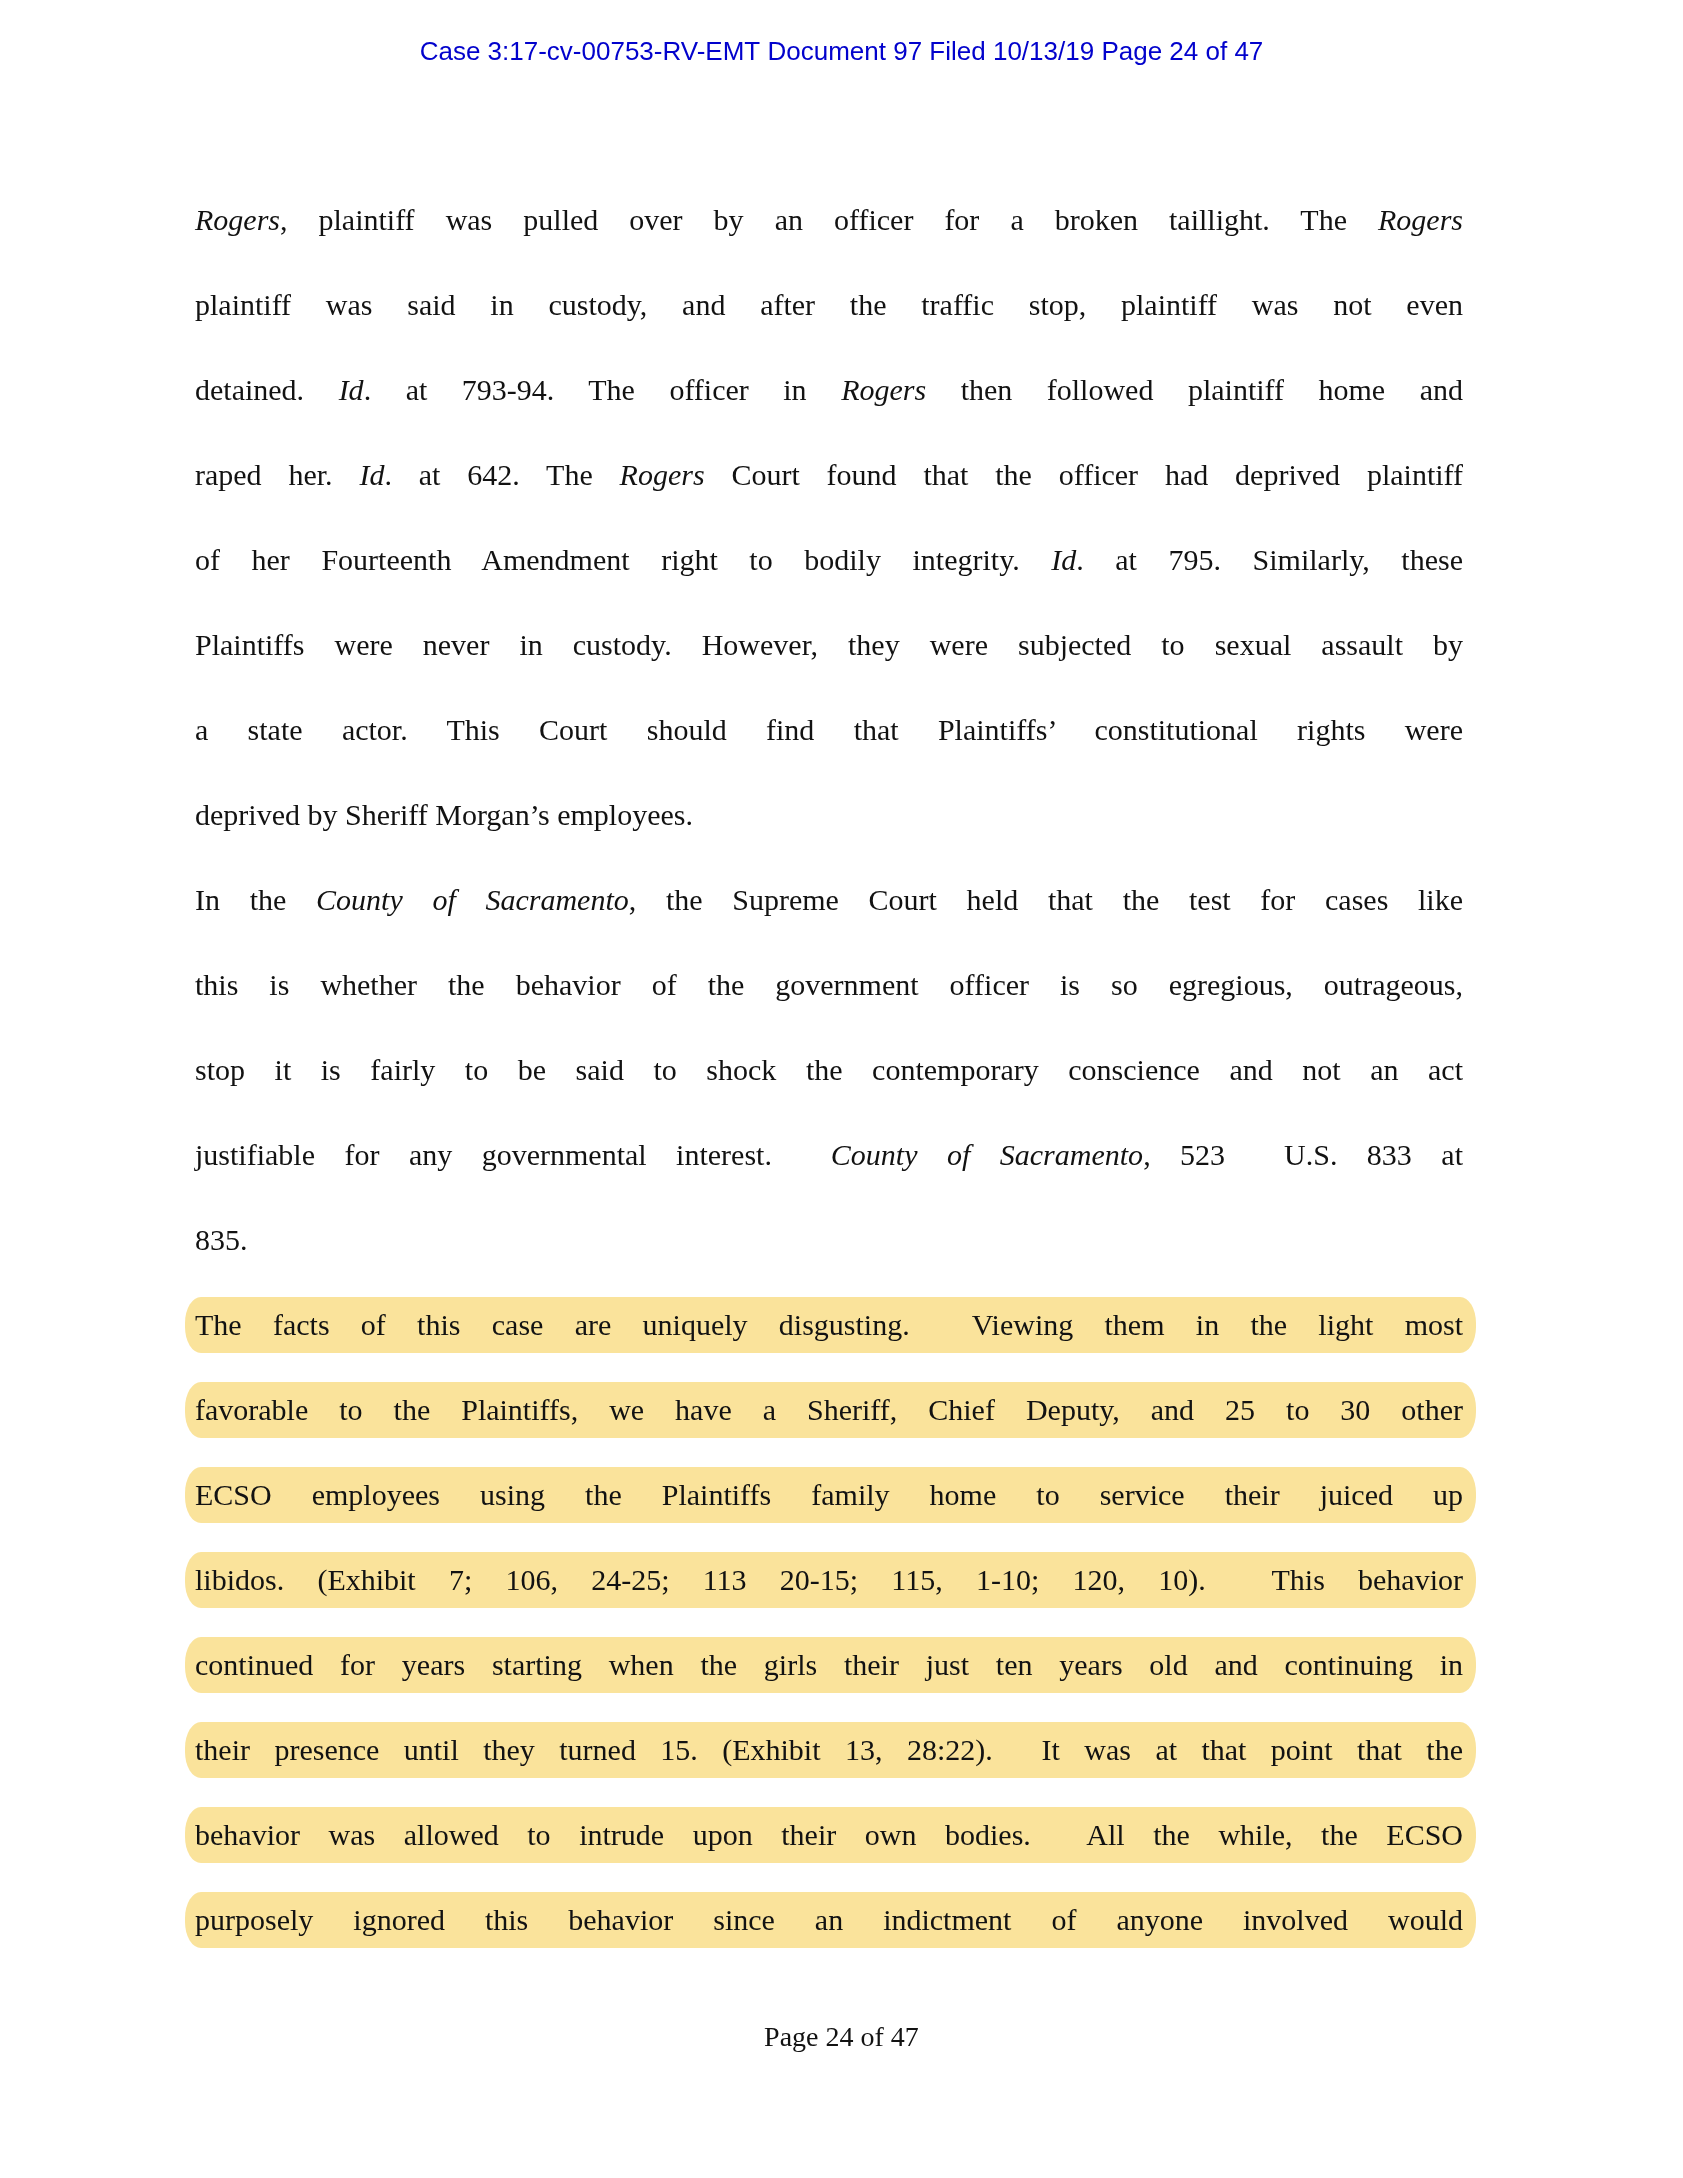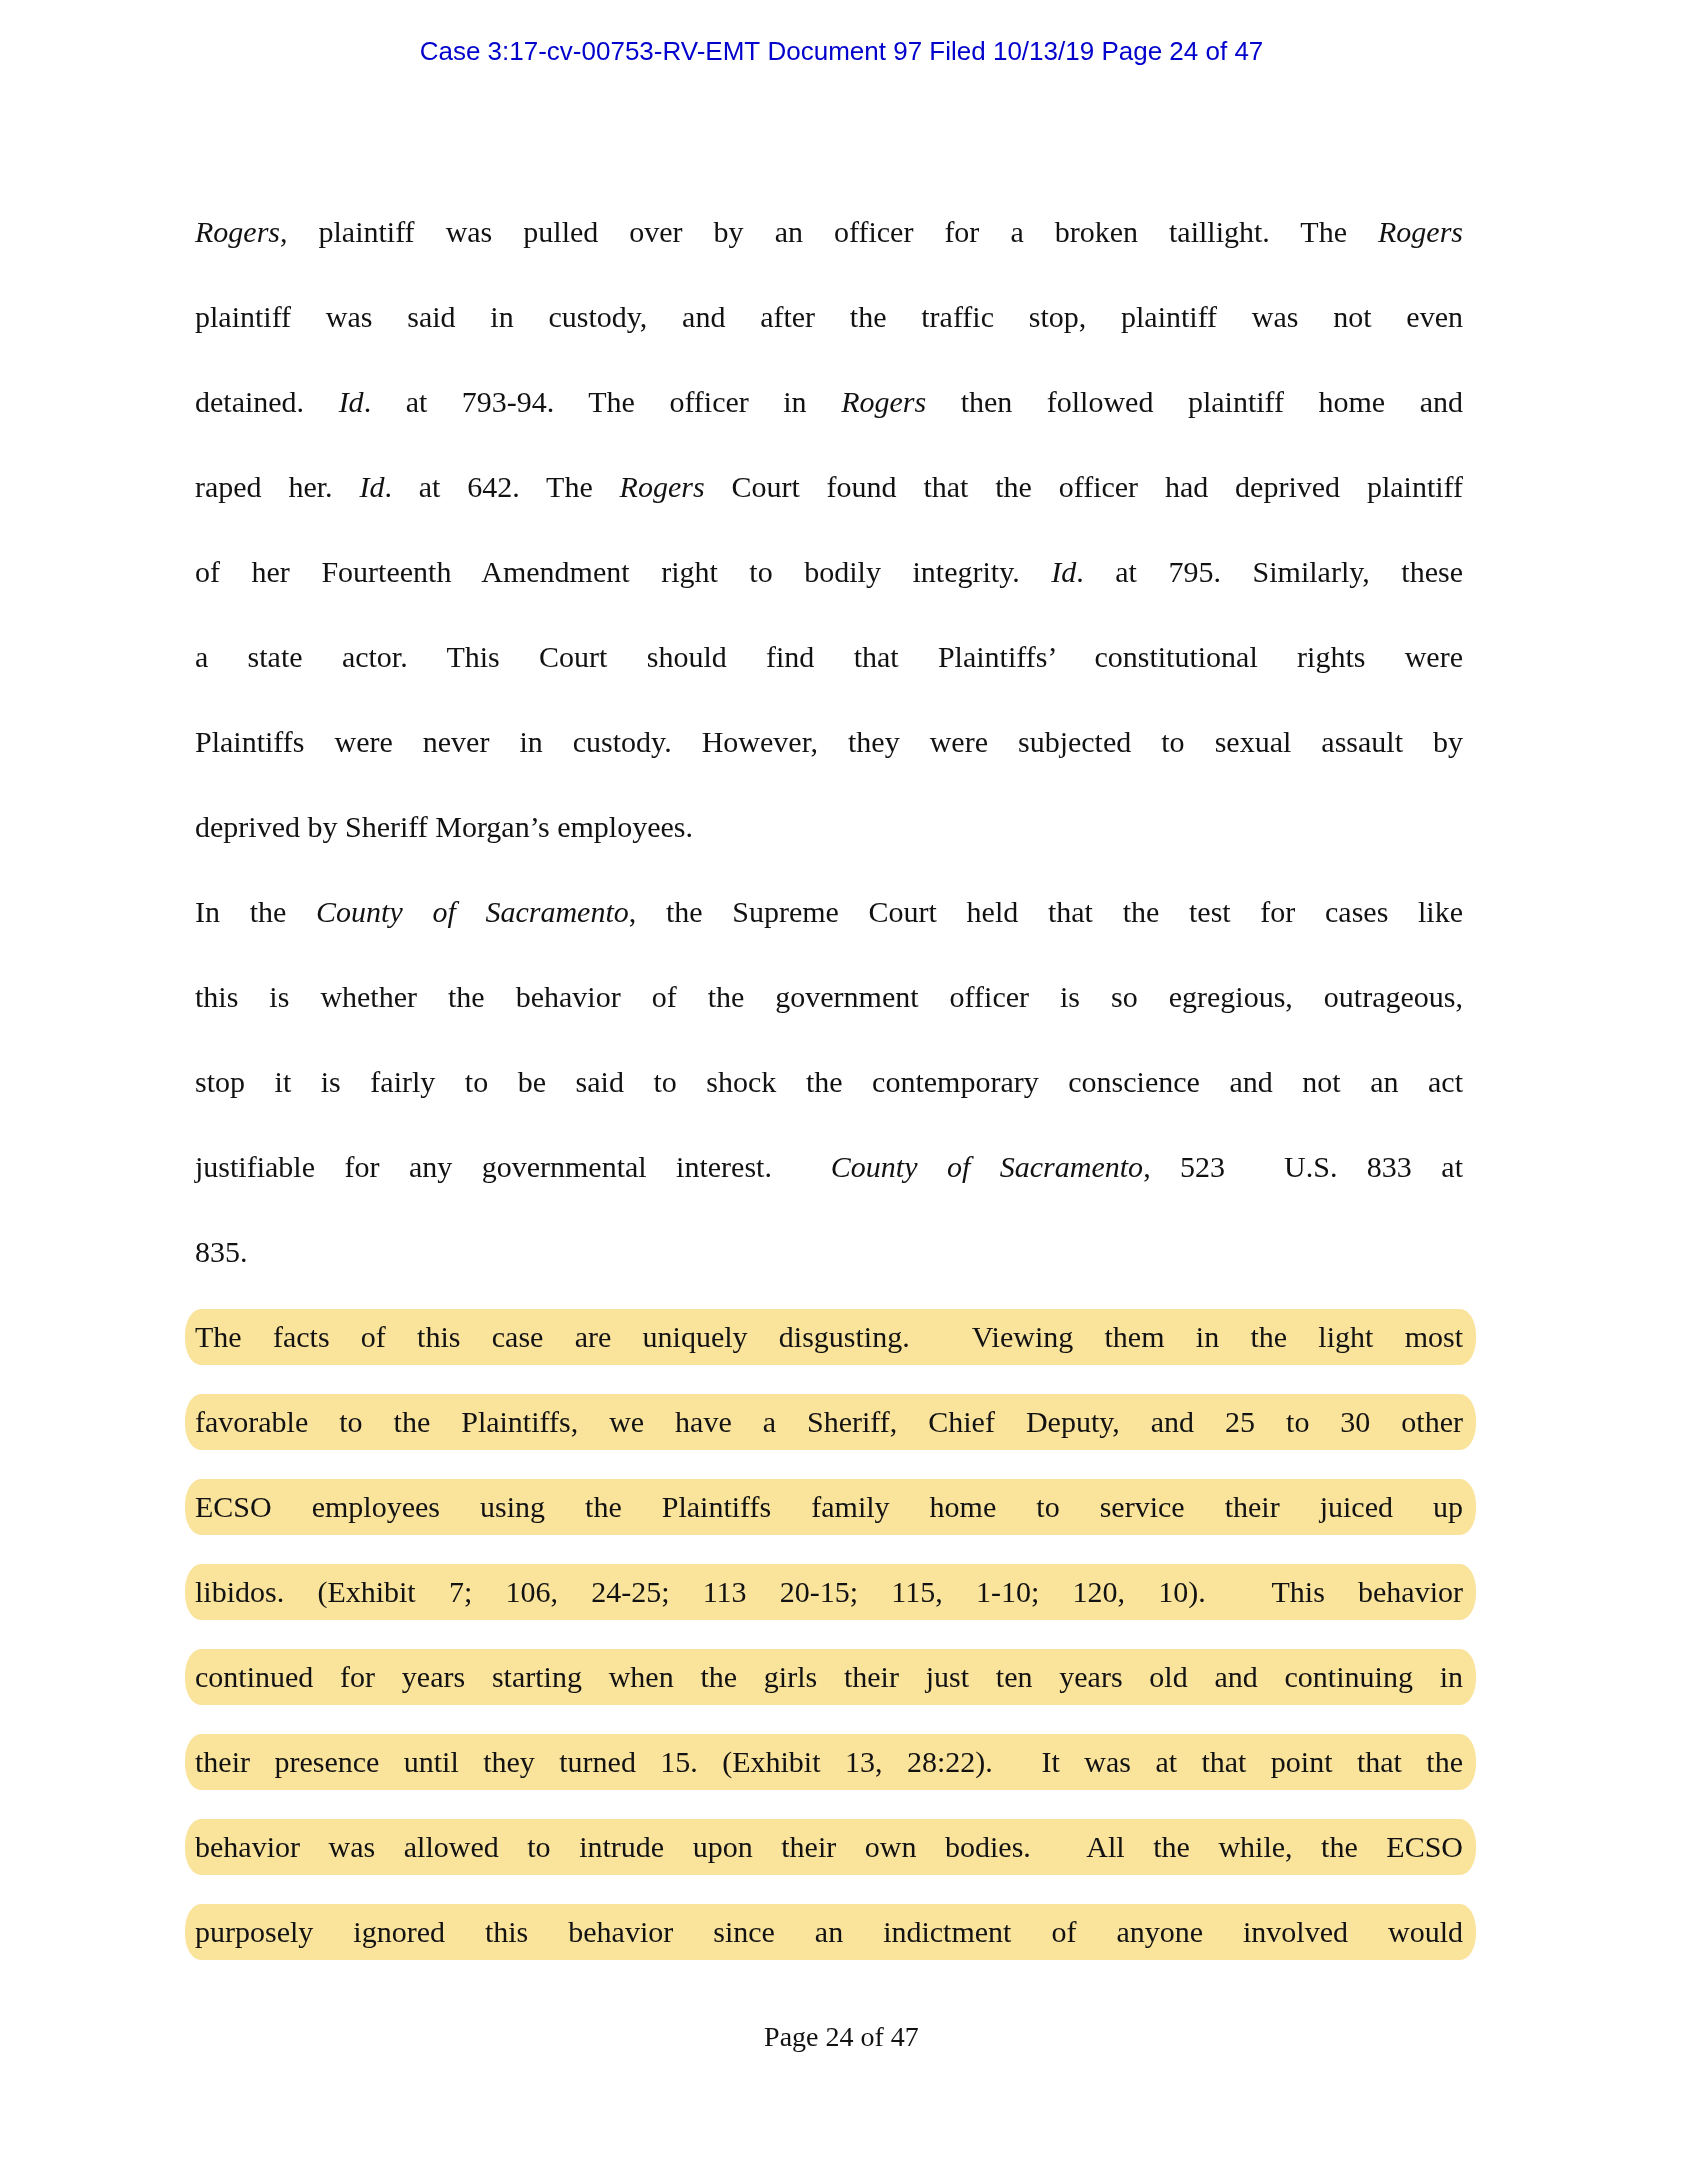--- a/index.html
+++ b/index.html
@@ -30,21 +30,21 @@
     line-height: 30px;
     color: #0202cc;
     white-space: nowrap;
   }
   .stamp span { display: inline-block; }
   .stamp span + span { }
 
   
   .text-block {
     position: absolute;
-    top: 189px;
+    top: 177px;
     left: 195px;
     width: 1268px;
     font-size: 30px;
     font-family: Liberation Serif, serif;
   }
   .line {
     position: relative;
     height: 85px;
     line-height: 85px;
     text-align: justify;
@@ -88,22 +88,22 @@
     <span>Filed 10/13/19</span>
     <span>Page 24 of 47</span>
   </div>
 
   <div class="text-block">
       <div class="line"><i>Rogers</i><span>, plaintiff was pulled over by an officer for a broken taillight. The </span><i>Rogers</i></div>
       <div class="line"><span>plaintiff was said in custody, and after the traffic stop, plaintiff was not even</span></div>
       <div class="line"><span>detained. </span><i>Id</i><span>. at 793-94. The officer in </span><i>Rogers</i><span> then followed plaintiff home and</span></div>
       <div class="line"><span>raped her. </span><i>Id</i><span>. at 642. The </span><i>Rogers</i><span> Court found that the officer had deprived plaintiff</span></div>
       <div class="line"><span>of her Fourteenth Amendment right to bodily integrity. </span><i>Id</i><span>. at 795. Similarly, these</span></div>
+      <div class="line"><span>Plaintiffs were never in custody. However, they were subjected to sexual assault by</span></div>
       <div class="line"><span>a state actor. This Court should find that Plaintiffs’ constitutional rights were</span></div>
-      <div class="line"><span>Plaintiffs were never in custody. However, they were subjected to sexual assault by</span></div>
       <div class="line pend"><span>deprived by Sheriff Morgan’s employees.</span></div>
       <div class="line"><span>In the </span><i>County of Sacramento</i><span>, the Supreme Court held that the test for cases like</span></div>
       <div class="line"><span>this is whether the behavior of the government officer is so egregious, outrageous,</span></div>
       <div class="line"><span>stop it is fairly to be said to shock the contemporary conscience and not an act</span></div>
       <div class="line"><span>justifiable for any governmental interest.&nbsp; </span><i>County of Sacramento</i><span>, 523&nbsp; U.S. 833 at</span></div>
       <div class="line pend"><span>835.</span></div>
       <div class="line hl"><span>The facts of this case are uniquely disgusting.&nbsp; Viewing them in the light most</span></div>
       <div class="line hl"><span>favorable to the Plaintiffs, we have a Sheriff, Chief Deputy, and 25 to 30 other</span></div>
       <div class="line hl"><span>ECSO employees using the Plaintiffs family home to service their juiced up</span></div>
       <div class="line hl"><span>libidos. (Exhibit 7; 106, 24-25; 113 20-15; 115, 1-10; 120, 10).&nbsp; This behavior</span></div>

